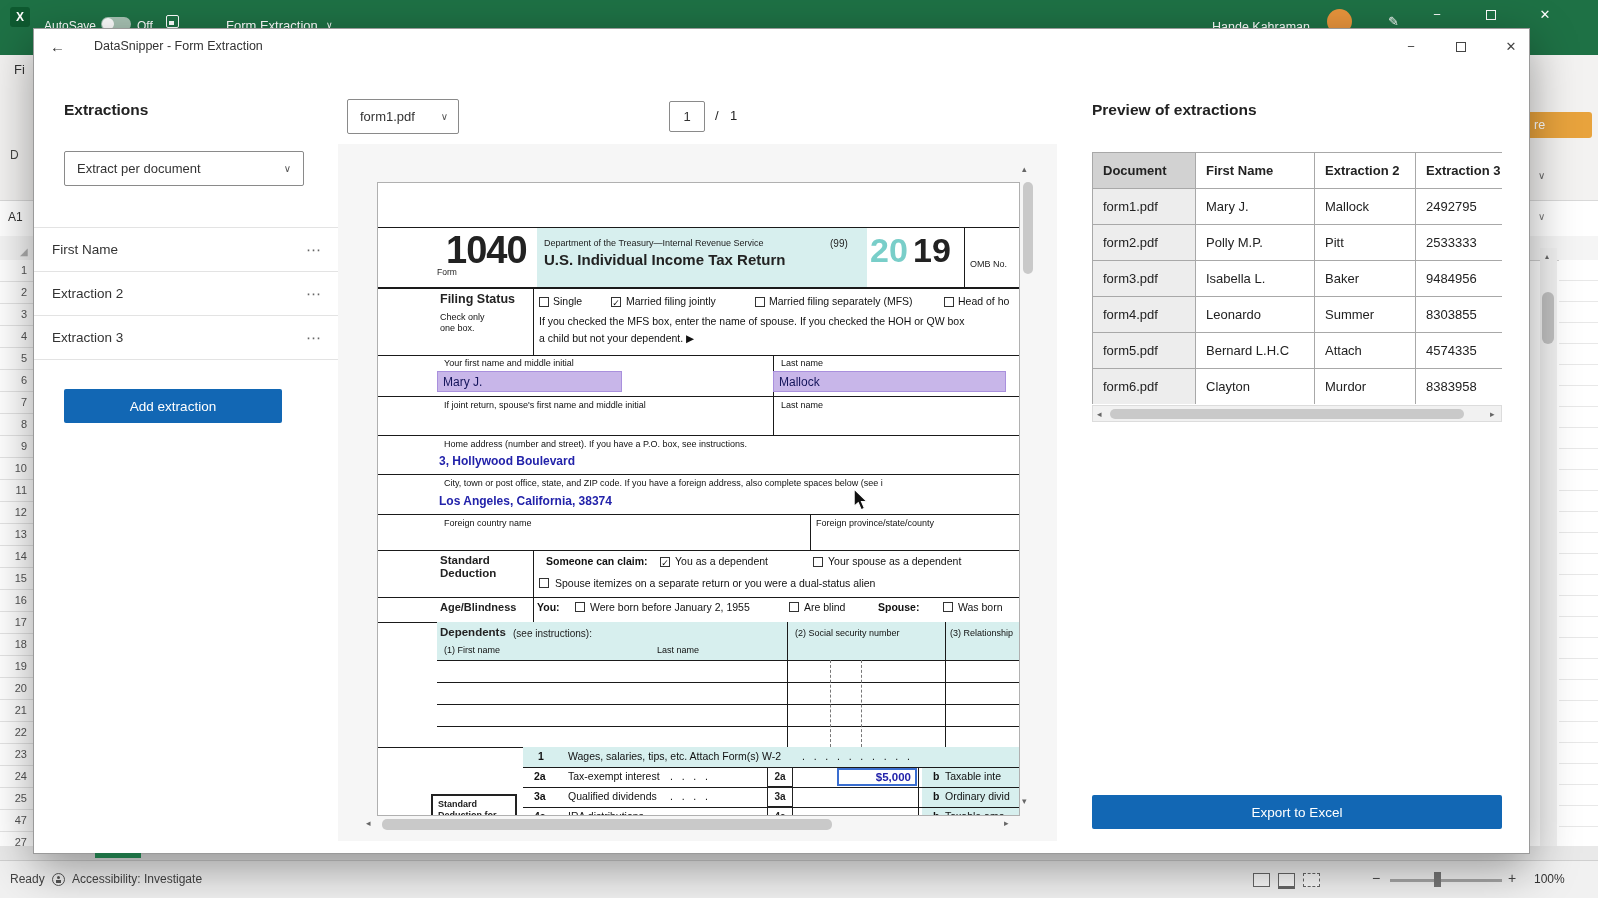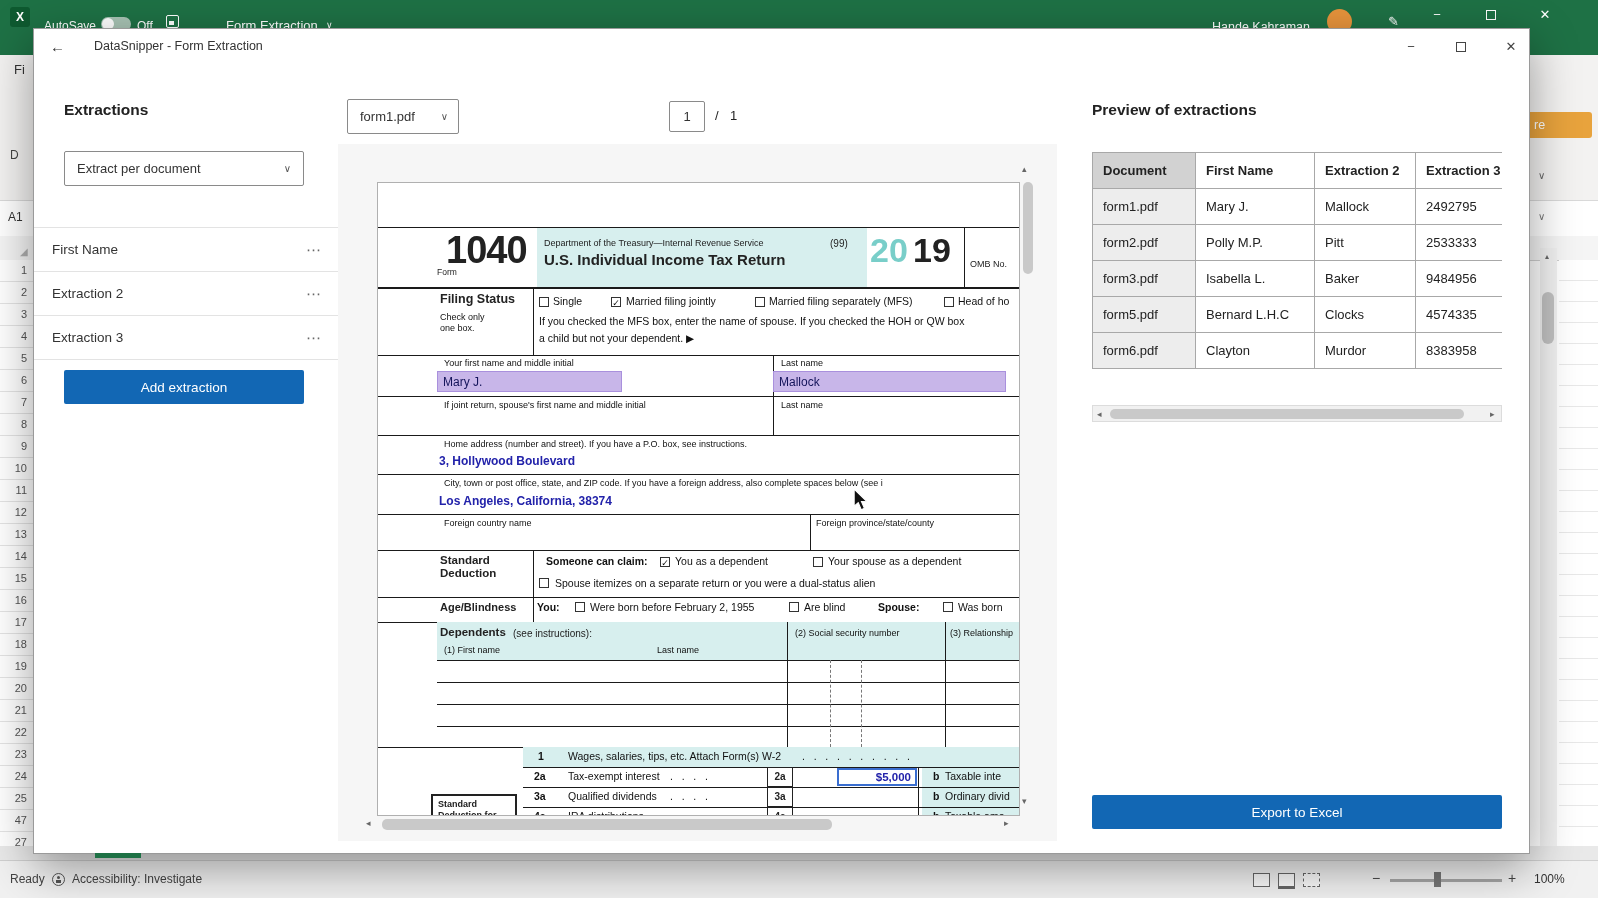--- a/index.html
+++ b/index.html
@@ -170,21 +170,21 @@
     <div class="abs" style="left:30px;top:36px;font-size:15.5px;font-weight:600;color:#222">Extractions</div>
     <div class="dd abs" style="left:30px;top:86px;width:240px;height:35px;line-height:33px;padding-left:12px">
       <span>Extract per document</span>
       <span class="abs chev" style="right:12px;top:0">∨</span>
     </div>
     <div class="abs" style="left:0;top:162px;width:304px;border-top:1px solid #e3e3e3">
         <div class="ds-item"><span class="ds-item-label">First Name</span><span class="ds-item-menu">⋯</span></div>
         <div class="ds-item"><span class="ds-item-label">Extraction 2</span><span class="ds-item-menu">⋯</span></div>
         <div class="ds-item"><span class="ds-item-label">Extraction 3</span><span class="ds-item-menu">⋯</span></div>
       </div>
-    <button class="btn-blue abs" style="left:30px;top:305px;width:240px;height:34px">Add extraction</button>
+    <button class="btn-blue abs" style="left:30px;top:324px;width:218px;height:34px">Add extraction</button>
   </div>
 
   <div class="abs" style="left:304px;top:36px;width:719px;height:790px">
     <div class="dd abs" style="left:9px;top:34px;width:112px;height:35px;line-height:33px;padding-left:12px">
       <span>form1.pdf</span>
       <span class="abs chev" style="right:10px;top:0">∨</span>
     </div>
     <div class="dd abs" style="left:331px;top:36px;width:36px;height:31px;line-height:29px;text-align:center">1</div>
     <span class="abs" style="left:377px;top:43px;font-size:13px">/</span>
     <span class="abs" style="left:392px;top:43px;font-size:13px">1</span>
@@ -256,21 +256,21 @@
         <span class="cb" style="left:435px;top:374px"></span>
         <span class="s" style="left:450px;top:372px">Your spouse as a dependent</span>
         <span class="cb" style="left:161px;top:395px"></span>
         <span class="s" style="left:177px;top:394px">Spouse itemizes on a separate return or you were a dual-status alien</span>
         <div class="hl" style="left:0;top:414px;width:641px"></div>
 
         <div class="vl" style="left:155px;top:414px;height:25px"></div>
         <span class="abs" style="left:62px;top:418px;font-size:11px;font-weight:bold">Age/Blindness</span>
         <span class="sb" style="left:159px;top:418px">You:</span>
         <span class="cb" style="left:197px;top:419px"></span>
-        <span class="s" style="left:212px;top:418px">Were born before February 2, 1955</span>
+        <span class="s" style="left:212px;top:418px">Were born before January 2, 1955</span>
         <span class="cb" style="left:411px;top:419px"></span>
         <span class="s" style="left:426px;top:418px">Are blind</span>
         <span class="sb" style="left:500px;top:418px">Spouse:</span>
         <span class="cb" style="left:565px;top:419px"></span>
         <span class="s" style="left:580px;top:418px">Was born</span>
         <div class="hl" style="left:0;top:439px;width:641px"></div>
 
         <div class="teal" style="left:59px;top:439px;width:582px;height:38px"></div>
         <span class="abs" style="left:62px;top:443px;font-size:11.5px;font-weight:bold">Dependents</span>
         <span class="abs" style="left:135px;top:445px;font-size:10px">(see instructions):</span>
@@ -370,23 +370,29 @@
               <td>Pitt</td>
               <td>2533333</td>
             </tr>
             <tr>
               <td class="doc">form3.pdf</td>
               <td>Isabella L.</td>
               <td>Baker</td>
               <td>9484956</td>
             </tr>
             <tr>
+              <td class="doc">form4.pdf</td>
+              <td>Leonardo</td>
+              <td>Summer</td>
+              <td>8303855</td>
+            </tr>
+            <tr>
               <td class="doc">form5.pdf</td>
               <td>Bernard L.H.C</td>
-              <td>Clocks</td>
+              <td>Attach</td>
               <td>4574335</td>
             </tr>
             <tr>
               <td class="doc">form6.pdf</td>
               <td>Clayton</td>
               <td>Murdor</td>
               <td>8383958</td>
             </tr>
           </tbody>
       </table>

